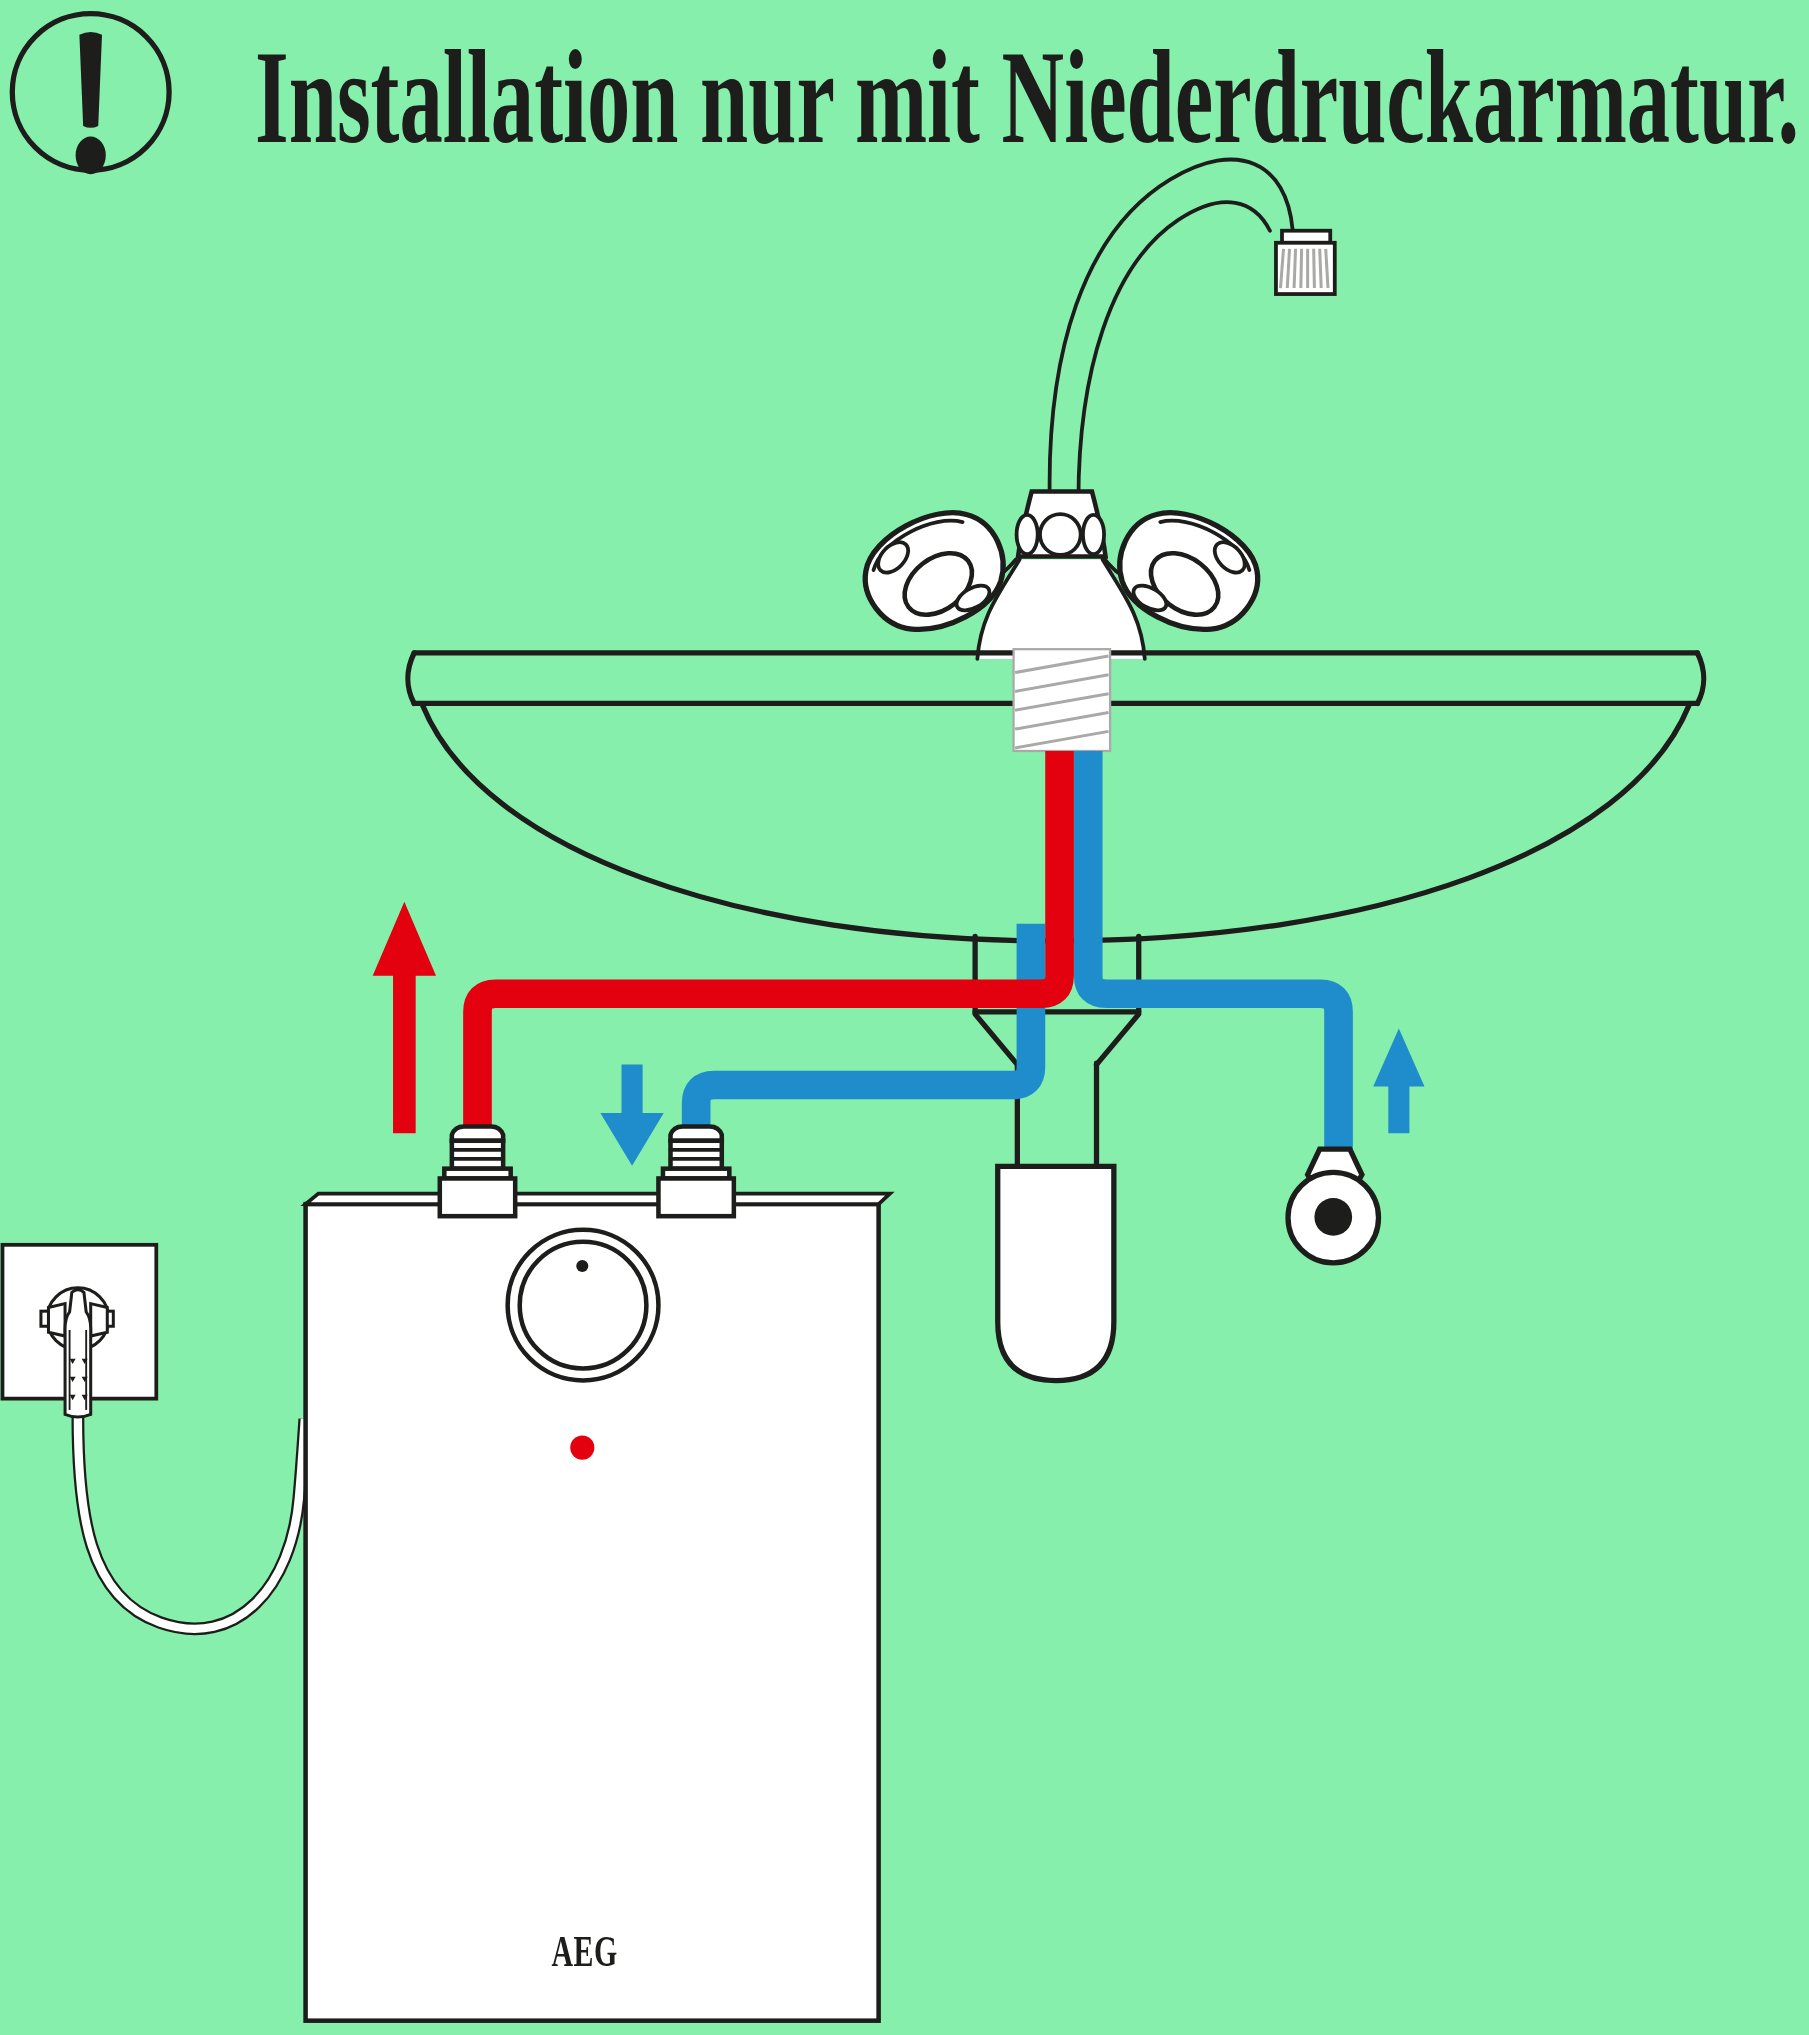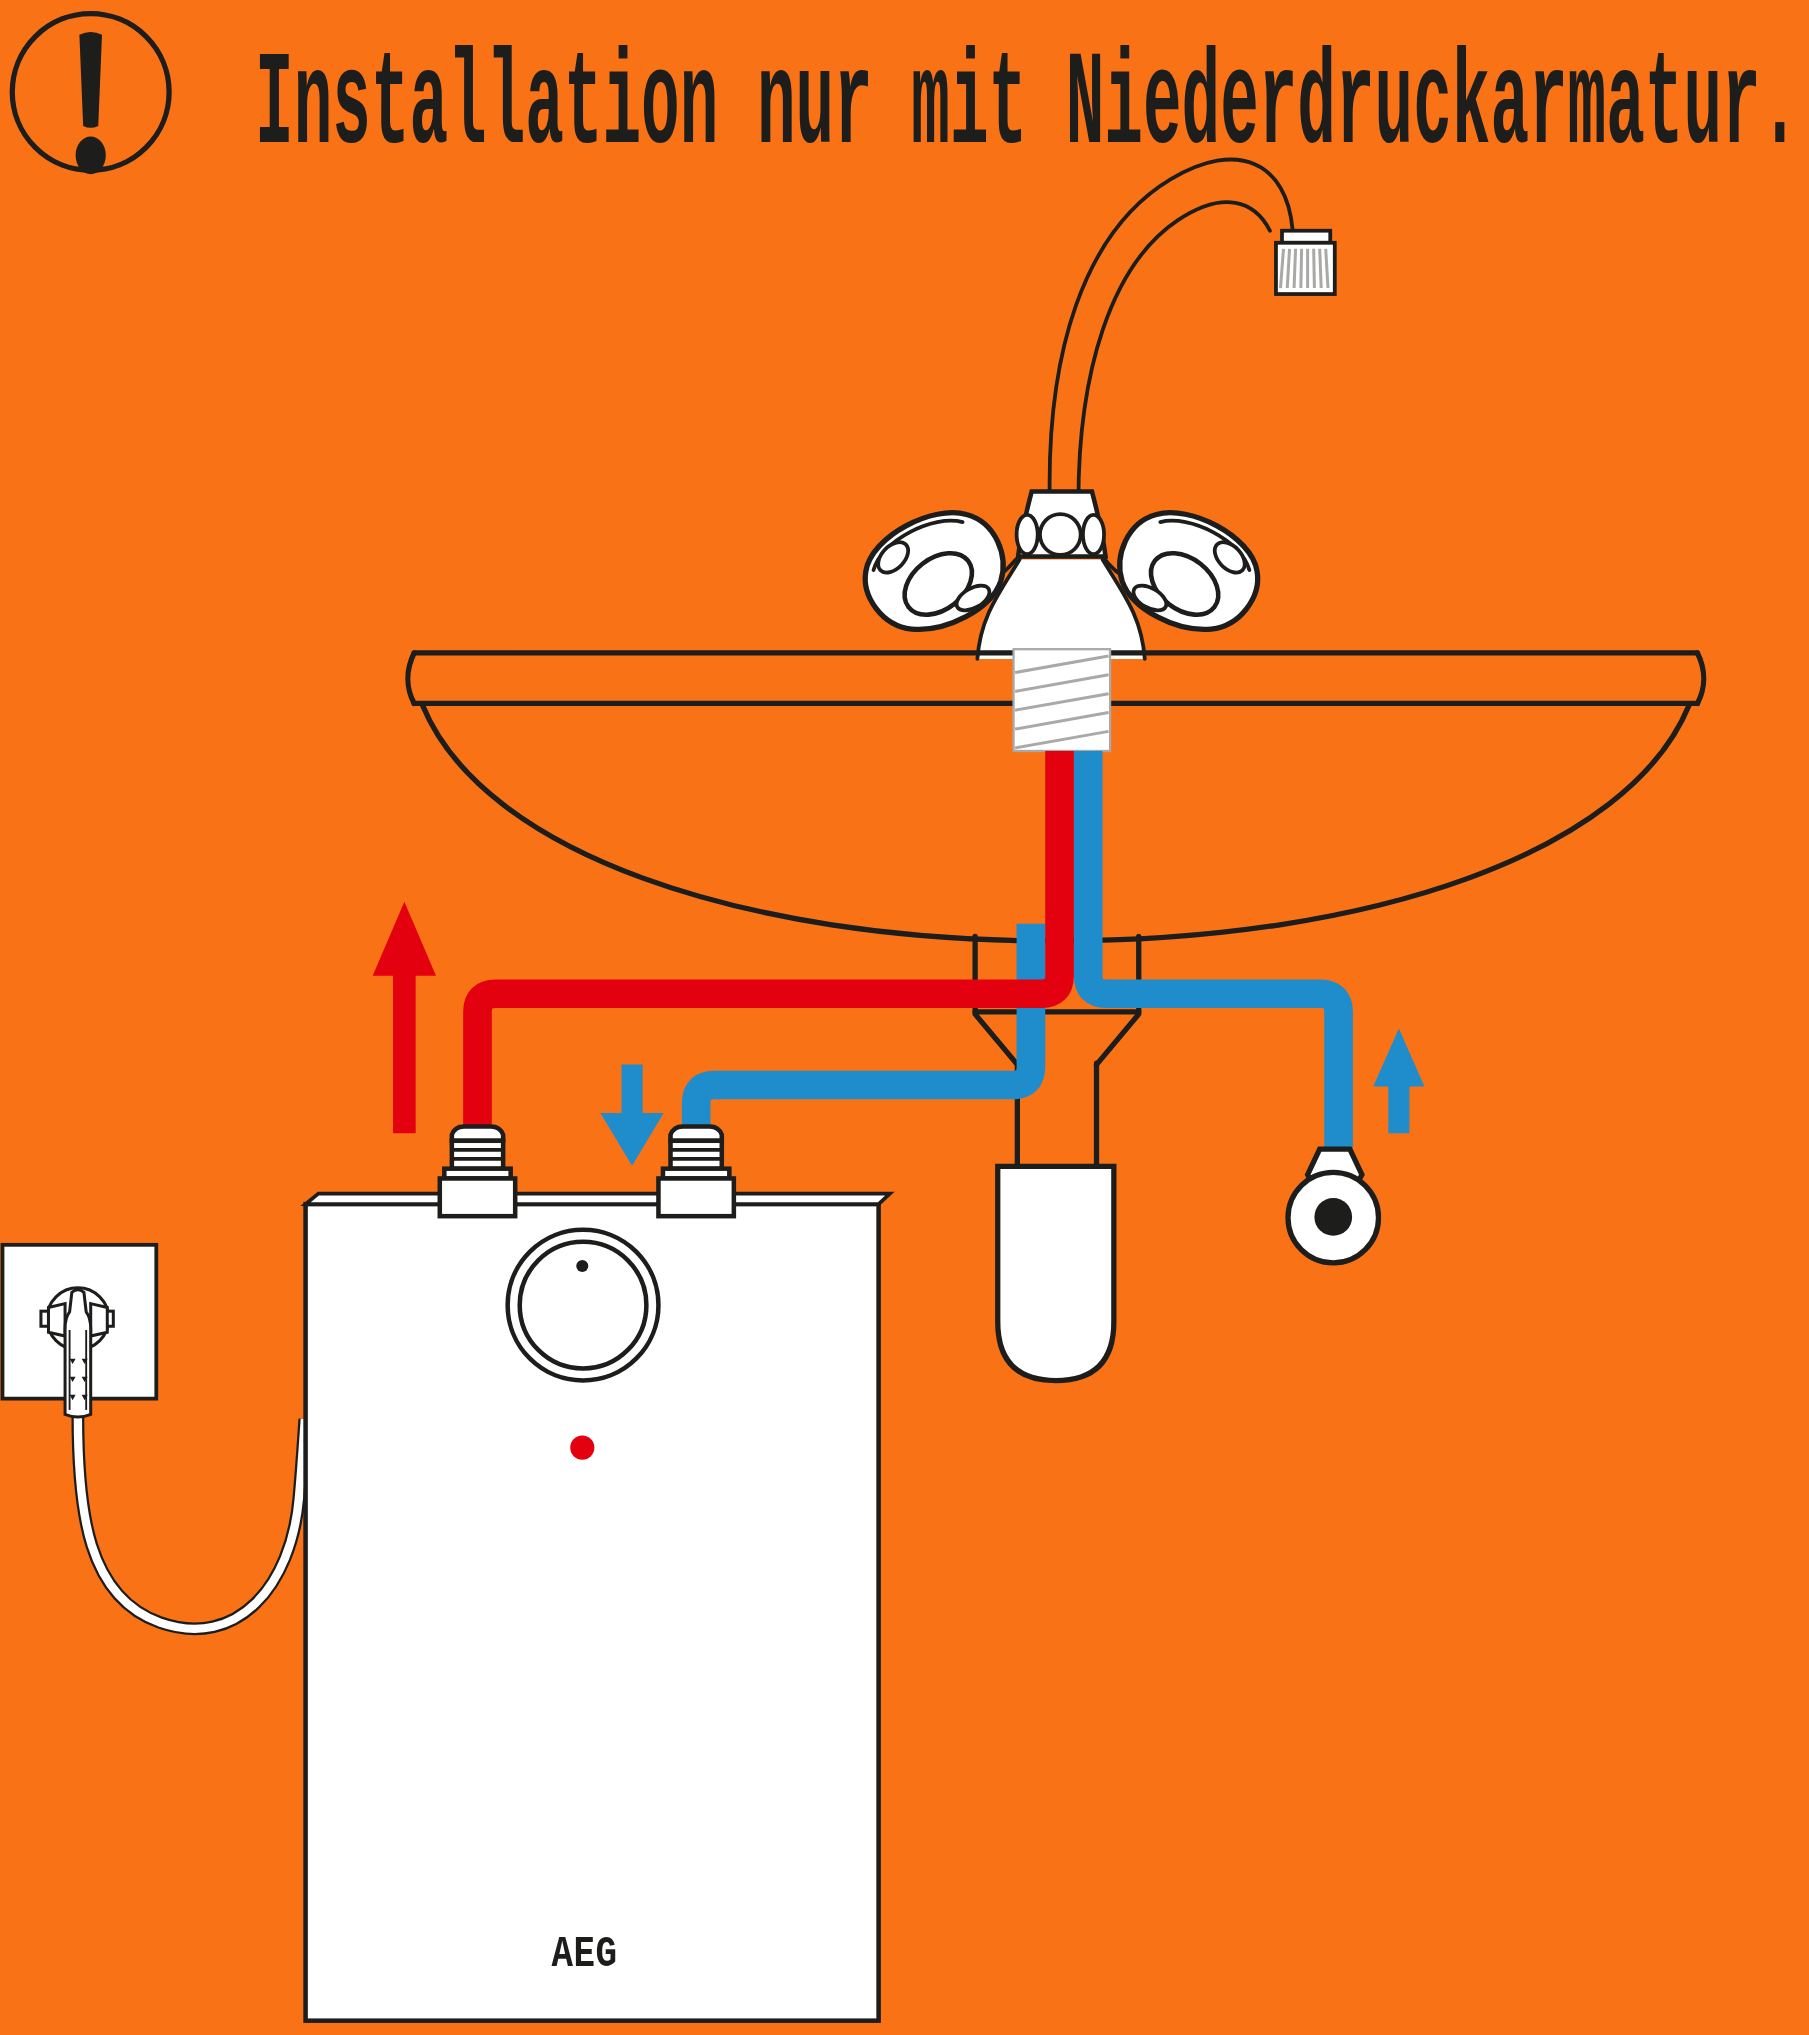--- a/index.html
+++ b/index.html
@@ -1,20 +1,20 @@
 <!DOCTYPE html>
 <html style="--hot: #e3000f; --cold: #1f8ccc; --line: #1d1d1b; --hatch: #a9a9a8;font-size:12px"><head>
 <meta charset="utf-8">
 <style>
   html,body{margin:0;padding:0;background:#ffffff;}
   .stage{
     position:relative;
     width:1810px;height:2035px;
-    background:#f97316;
-    font-family:Liberation Mono, monospace;
+    background:#86efac;
+    font-family:Liberation Serif, serif;
     overflow:hidden;
   }
   .stage svg{position:absolute;left:0;top:0;}
   
   .ol      {fill:none;stroke:var(--line);stroke-width:7;stroke-linecap:round;}
   .ol-thin {fill:none;stroke:var(--line);stroke-width:5;stroke-linecap:round;}
   .wf      {fill:#ffffff;stroke:var(--line);stroke-width:7;}
   .wf6     {fill:#ffffff;stroke:var(--line);stroke-width:6;}
   .wf5     {fill:#ffffff;stroke:var(--line);stroke-width:5;}
   .wf4     {fill:#ffffff;stroke:var(--line);stroke-width:4;}

